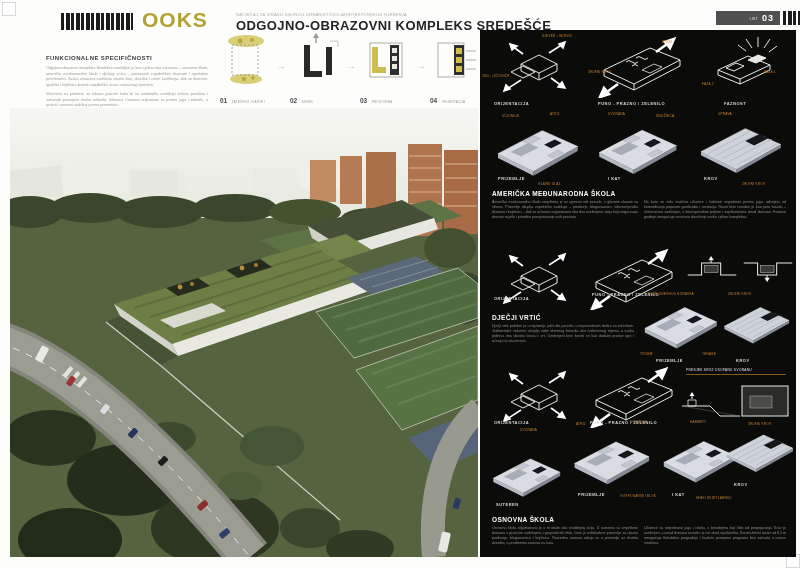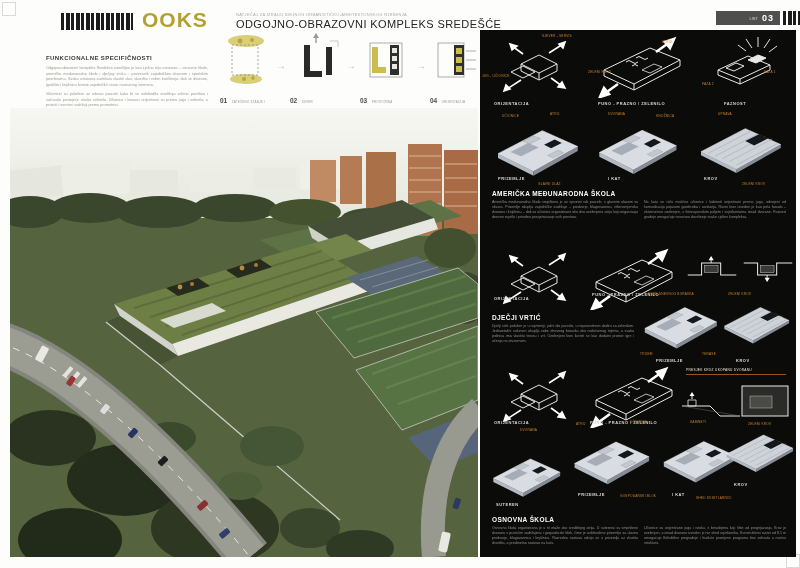--- a/index.html
+++ b/index.html
@@ -3,21 +3,21 @@
 <meta charset="utf-8">
 <style>
   html,body{margin:0;padding:0;background:#ffffff;}
   #board{position:relative;width:800px;height:568px;background:#fdfdfc;overflow:hidden;
          font-family:"Liberation Sans",sans-serif;}
   .abs{position:absolute;}
   
   .barcode{background:repeating-linear-gradient(90deg,#1c1c1c 0 3px,#fff 3px 5px,#1c1c1c 5px 9px,#fff 9px 10px);}
   .logo{font-weight:bold;font-size:21px;letter-spacing:1px;color:#b3a033;}
   .comp-line{font-size:4px;color:#a9a9a5;letter-spacing:.3px;white-space:nowrap;}
-  .board-title{font-size:11px;font-weight:normal;color:#242424;letter-spacing:.4px;white-space:nowrap;}
+  .board-title{font-size:13px;font-weight:bold;color:#242424;letter-spacing:.4px;white-space:nowrap;}
   .sheetbar{background:#4f4f4f;color:#fff;display:flex;align-items:center;justify-content:flex-end;gap:4px;padding-right:6px;box-sizing:border-box;}
   .sheetbar .lab{font-size:4px;color:#d8d8d8;}
   .sheetbar .num{font-size:9px;font-weight:bold;letter-spacing:1px;}
   .corner{border:1px solid #d8d8d4;background:#fff;}
   
   .sec-title{font-size:6px;font-weight:bold;color:#3a3a3a;letter-spacing:.4px;}
   .body-lt{font-size:3.8px;color:#9a9a96;line-height:1.45;text-align:justify;}
   .step-num{font-size:6.5px;font-weight:bold;color:#4a4a4a;}
   .step-lab{font-size:3px;color:#9a9a96;letter-spacing:.2px;}
   .step-arrow{color:#b9b9b2;font-size:10px;line-height:10px;}

